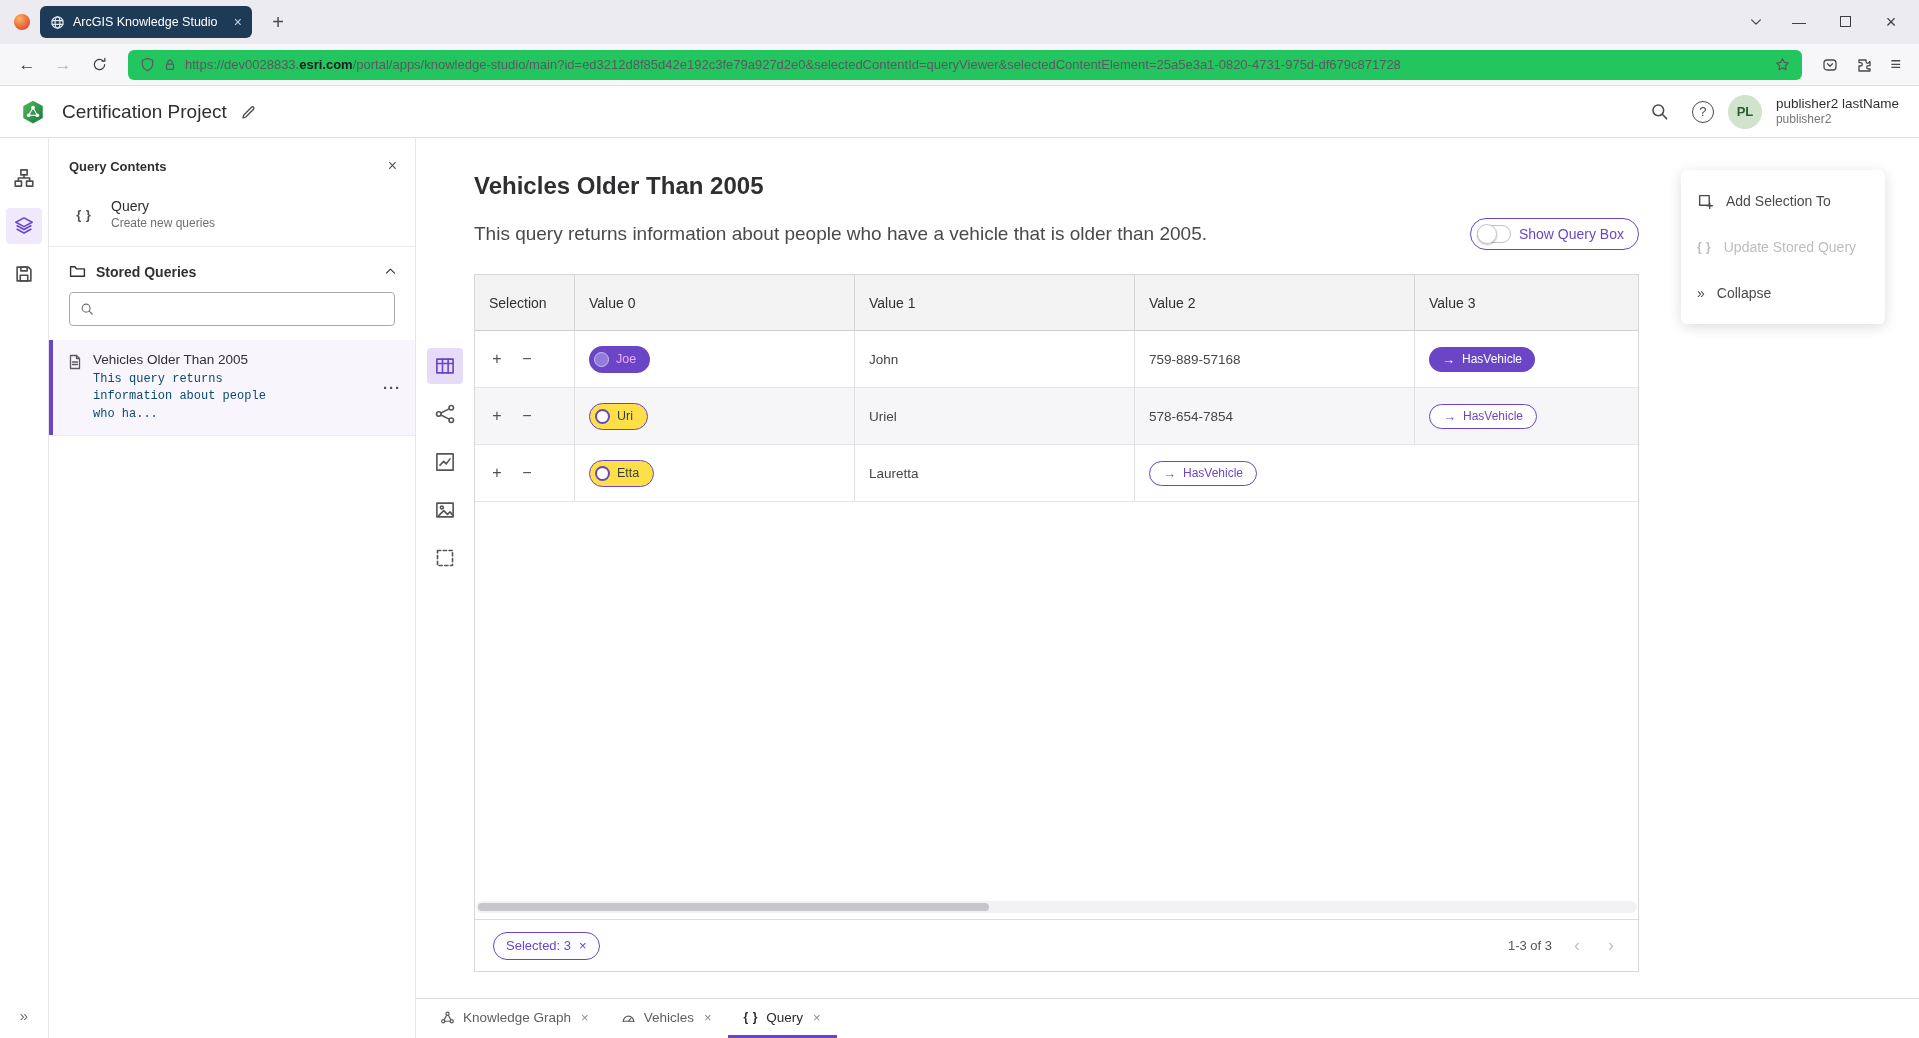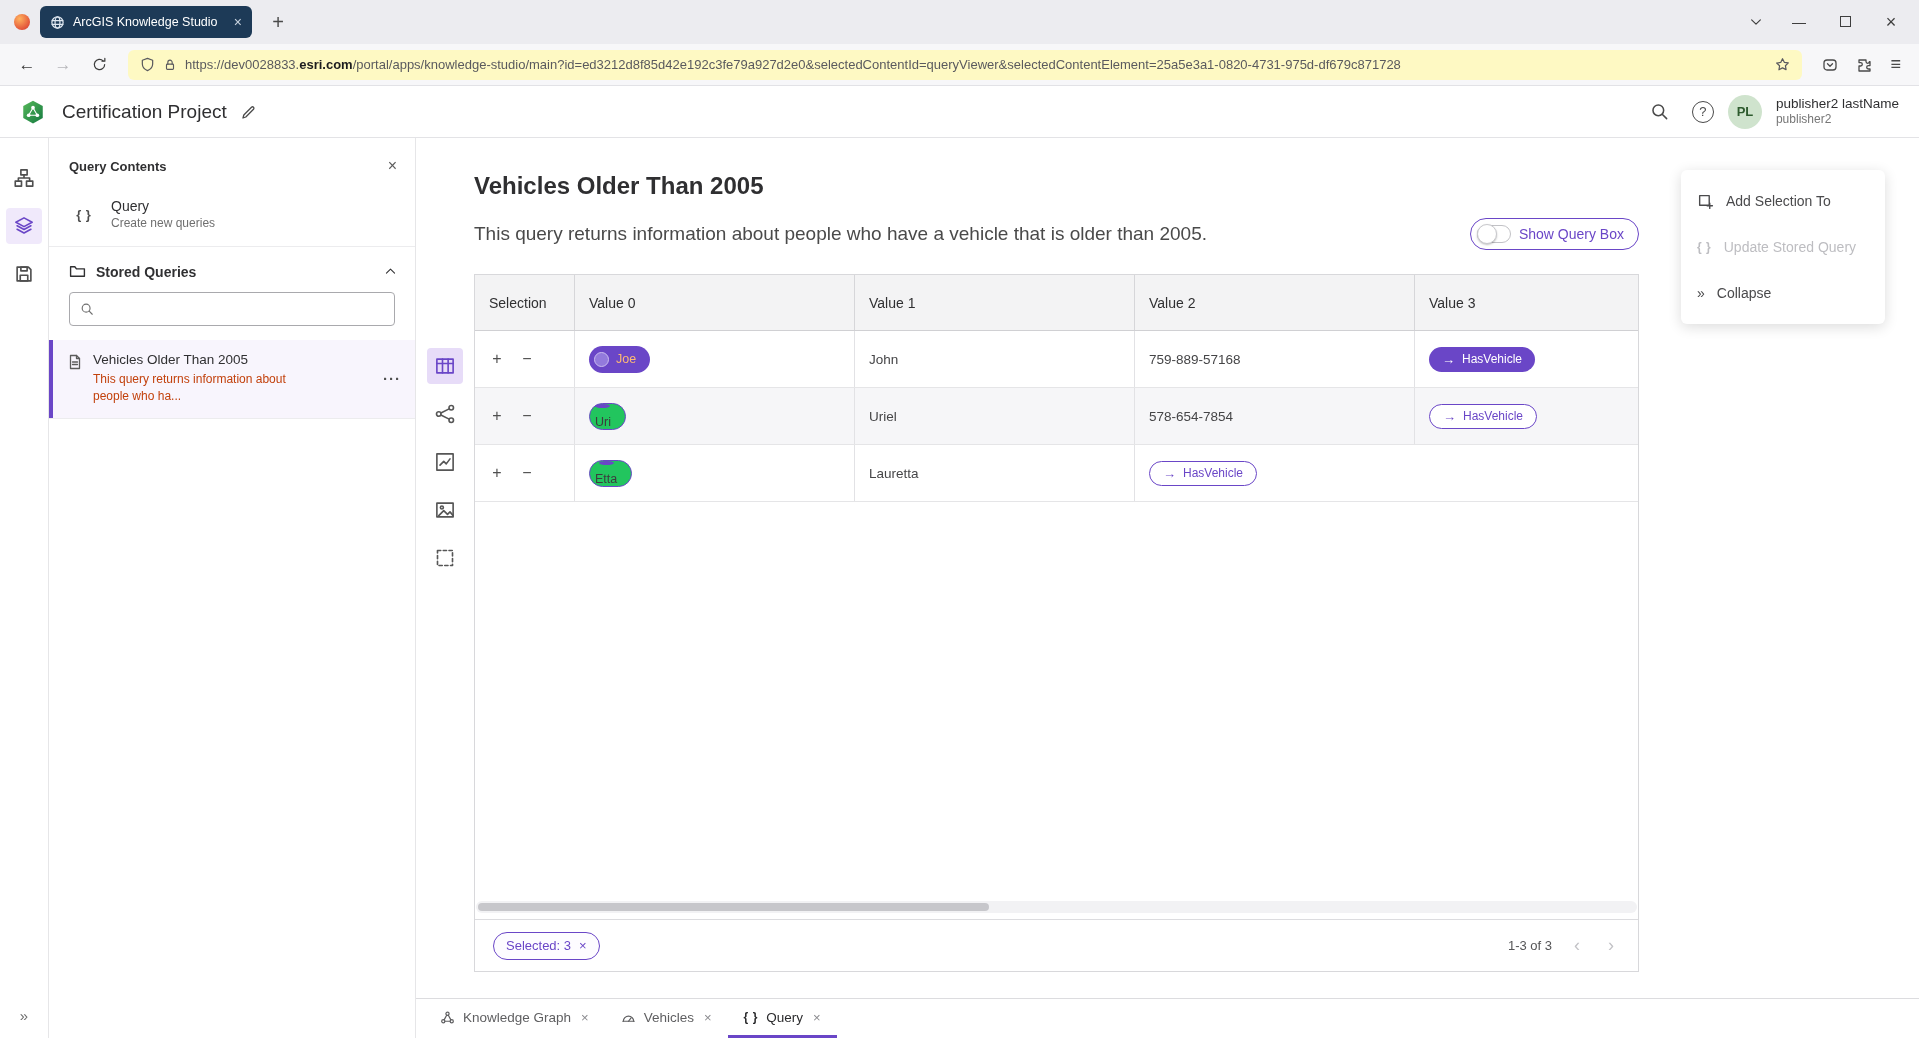--- a/index.html
+++ b/index.html
@@ -15,21 +15,21 @@
   .btab .t { font-size:12.5px; flex:1; white-space:nowrap; overflow:hidden; }
   .btab .x { color:#c9d4e0; font-size:14px; cursor:pointer; }
   .newtab { font-size:20px; color:#4a4a4a; margin-left:12px; width:28px; text-align:center; }
   .tabbar-right { margin-left:auto; display:flex; align-items:center; gap:26px; color:#3e3e3e; padding-right:8px; }
   .winctl { font-size:14px; width:20px; text-align:center; }
   .maxbox { width:11px; height:11px; border:1.4px solid #3e3e3e; }
 
   .navbar { height:42px; background:#f7f7f9; display:flex; align-items:center; gap:6px; padding:0 12px; border-bottom:1px solid #e2e2e6; }
   .navbtn { width:30px; height:30px; display:flex; align-items:center; justify-content:center; font-size:17px; color:#3c3c3c; border-radius:4px; }
   .navbtn.dis { color:#b6b6ba; }
-  .urlbar { flex:1; height:30px; background:#fef9c3; border-radius:6px; display:flex; align-items:center; gap:8px; padding:0 12px; margin:0 8px; }
+  .urlbar { flex:1; height:30px; background:#22c55e; border-radius:6px; display:flex; align-items:center; gap:8px; padding:0 12px; margin:0 8px; }
   .urlbar .url { font-size:13px; color:#5a5a5e; white-space:nowrap; overflow:hidden; flex:1; }
   .urlbar .url b { color:#1c1c1e; font-weight:700; }
   .urlicons { color:#5a5a5e; display:flex; align-items:center; gap:8px; }
   .navright { display:flex; align-items:center; gap:18px; color:#4a4a4a; padding:0 6px; }
   .hamb { font-size:18px; }
 
   
   .appheader { height:52px; background:#fff; border-bottom:1px solid #e3e3e6; display:flex; align-items:center; padding:0 20px; }
   .apptitle { font-size:19px; font-weight:500; color:#2f2f31; margin:0 4px 0 16px; }
   .hdr-ico { width:36px; height:36px; display:flex; align-items:center; justify-content:center; color:#4a4a4a; }
@@ -57,21 +57,21 @@
   .qitem .tt { font-size:14px; color:#303032; }
   .qitem .st { font-size:12px; color:#6f6f6f; margin-top:2px; }
   .stored-hd { display:flex; align-items:center; gap:10px; padding:16px 18px 12px 20px; color:#303032; }
   .stored-hd .t { font-size:14px; font-weight:600; flex:1; }
   .searchbox { margin:0 20px 14px 20px; height:34px; border:1px solid #a9a9ad; border-radius:4px; display:flex; align-items:center; padding:0 10px; gap:8px; color:#6f6f6f; }
   .searchbox input { border:none; outline:none; background:transparent; flex:1; font-size:13px; font-family:inherit; }
   .stored-item { position:relative; background:#f8f5fd; border-bottom:1px solid #ececee; display:flex; gap:10px; padding:12px 14px 12px 18px; }
   .stored-item::before { content:""; position:absolute; left:0; top:0; bottom:0; width:4px; background:#6a46c7; }
   .stored-item .doc { color:#5b5b5b; margin-top:2px; }
   .stored-item .tt { font-size:13.5px; color:#303032; }
-  .stored-item .dd { font-size:12px; color:#c2410c; line-height:1.45; margin-top:4px; max-width:200px; }
+  .stored-item .dd { font-size:12px; color:#0c4a6e; line-height:1.45; margin-top:4px; max-width:200px;font-family:Liberation Mono, monospace; }
   .kebab { margin-left:auto; color:#4f4f4f; font-size:15px; font-weight:700; letter-spacing:1px; align-self:center; }
 
   .mainarea { flex:1; display:flex; flex-direction:column; min-width:0; }
   .maincontent { flex:1; display:flex; min-height:0; }
 
   .minibar { width:58px; display:flex; flex-direction:column; align-items:center; padding-top:210px; gap:12px; }
   .minibar .mic { width:36px; height:36px; border-radius:4px; display:flex; align-items:center; justify-content:center; color:#565656; }
   .minibar .mic.active { background:#e7dcf8; color:#6a46c7; }
 
   .viewer { flex:1; padding:34px 0 0 0; min-width:0; }
@@ -91,23 +91,23 @@
   .trow.body.alt { background:#f6f6f8; }
   .tc { display:flex; align-items:center; padding:0 14px; border-right:1px solid #e2e2e5; font-size:13.5px; color:#454547; min-width:0; }
   .trow.head .tc { font-size:14px; color:#303032; font-weight:500; border-right:1px solid #d6d6d9; }
   .c0 { width:100px; justify-content:flex-start; gap:14px; }
   .c1,.c2,.c3 { width:280px; }
   .c4 { flex:1; border-right:none !important; }
   .pm { color:#4f4f4f; font-size:16px; width:16px; text-align:center; }
 
   .nodepill { display:inline-flex; align-items:center; gap:7px; height:27px; border-radius:14px; padding:0 14px 0 5px; font-size:12.5px; }
   .nodepill .dot { width:15px; height:15px; border-radius:50%; }
-  .nodepill.sel { background:#6a46c7; color:#fdba74; }
+  .nodepill.sel { background:#6a46c7; color:#f0abfc; }
   .nodepill.sel .dot { background:#937adc; border:1.5px solid #cabcef; }
-  .nodepill.un { background:#22c55e; border:1.5px solid #6a46c7; color:#3c3c3e;flex-direction:column; }
+  .nodepill.un { background:#fde047; border:1.5px solid #6a46c7; color:#3c3c3e; }
   .nodepill.un .dot { background:#fff; border:2px solid #6a46c7; }
 
   .relpill { display:inline-flex; align-items:center; gap:7px; height:25px; border-radius:13px; padding:0 13px; font-size:12px; }
   .relpill.sel { background:#6a46c7; color:#fff; }
   .relpill.un { background:#fff; border:1.5px solid #6a46c7; color:#6a46c7; }
   .relpill .arr { font-size:13px; }
 
   .tspacer { flex:1; }
   .hscroll { height:12px; margin:0 1px 6px 1px; background:#f2f2f4; border-radius:6px; position:relative; }
   .hscroll .thumb { position:absolute; left:2px; top:2px; height:8px; width:44%; background:#c7c7cb; border-radius:4px; }

